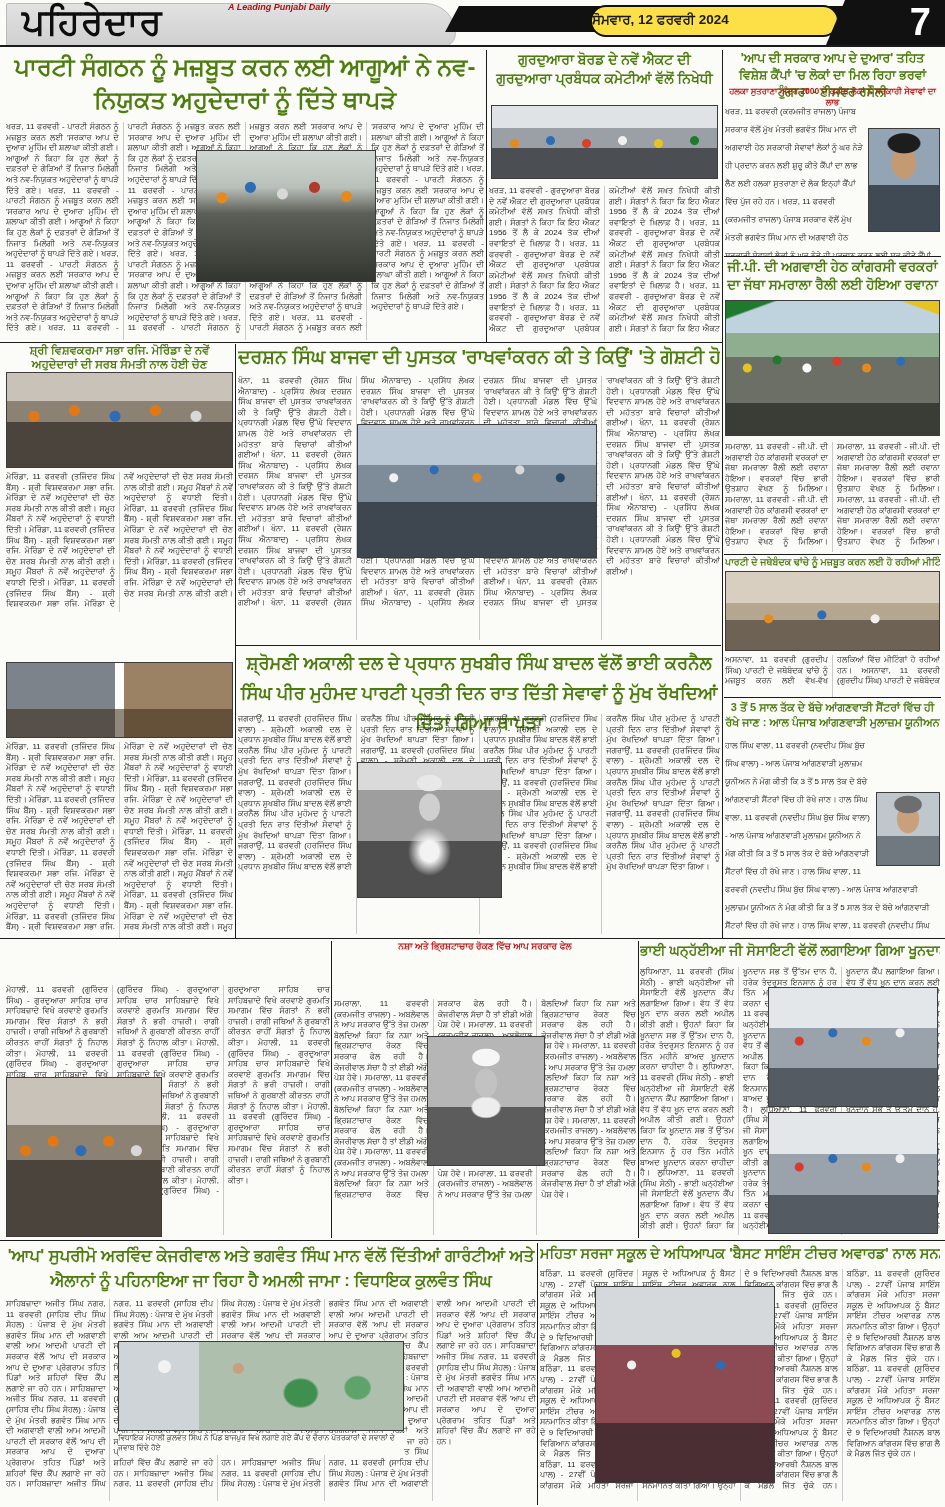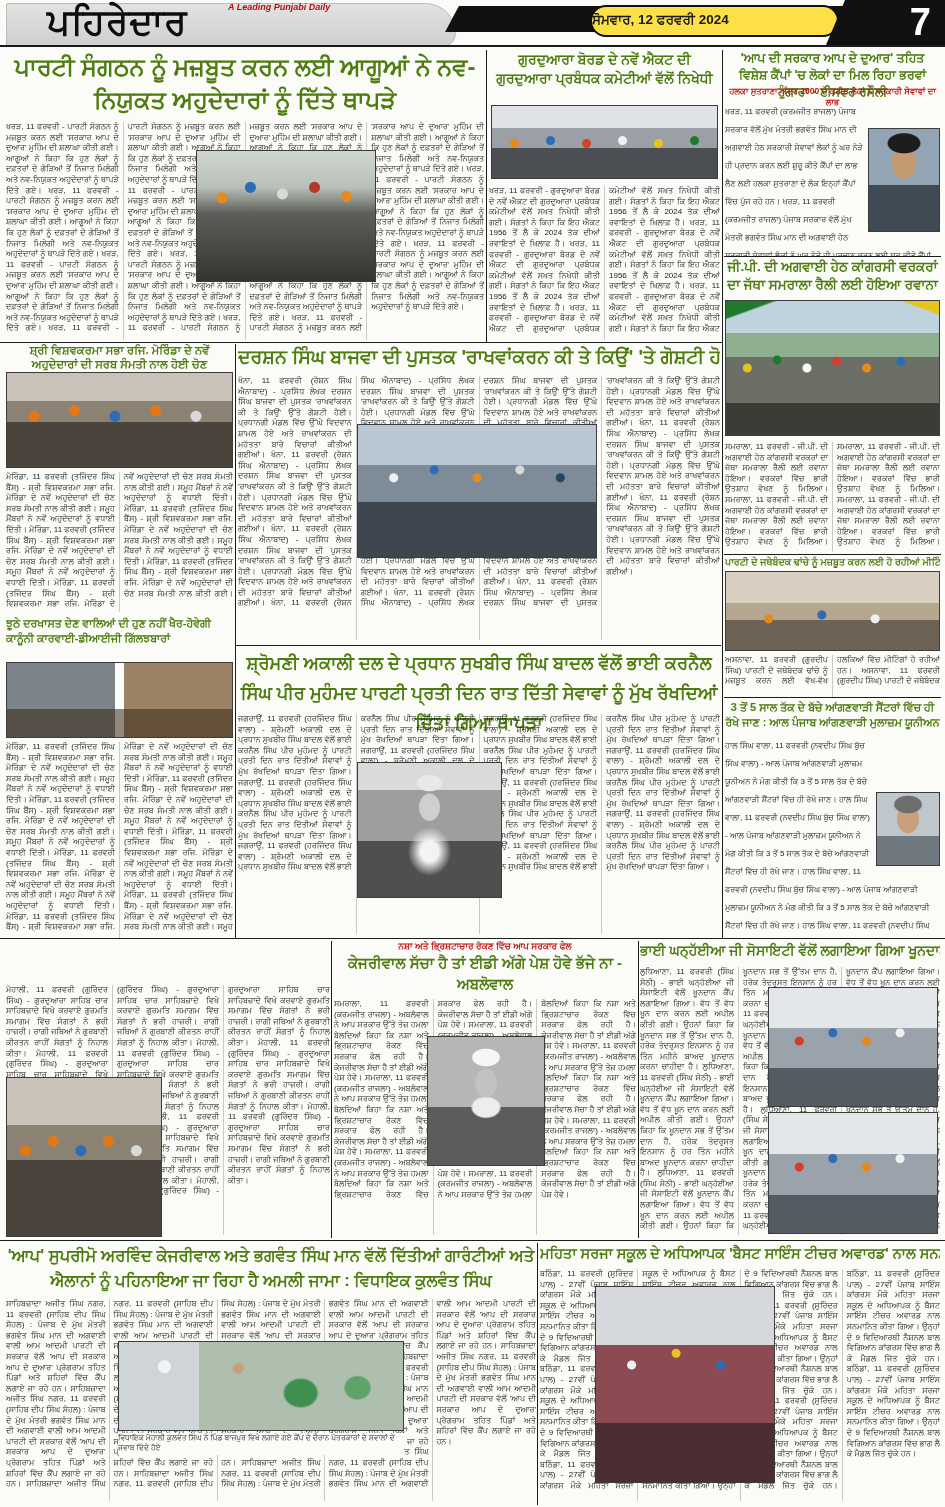--- a/index.html
+++ b/index.html
@@ -1,21 +1,21 @@
 <!DOCTYPE html>
 <html lang="pa"><head>
 <meta charset="utf-8">
 <style>
   html,body{margin:0;padding:0;background:#777;}
   .page{position:relative;width:945px;height:1507px;background:#fbfbf8;margin:0 auto;
         font-family:"Liberation Sans","DejaVu Sans",sans-serif;color:#1a1a1a;overflow:hidden;}
   
   .masthead-bg{position:absolute;left:6px;top:3px;width:448px;height:42px;background:linear-gradient(180deg,#e2e2e2,#cfcfcf);
         border-radius:4px 60px 26px 4px;border:1px solid #bbb;}
-  .masthead-title{position:absolute;left:22px;top:1px;font-size:36px;font-weight:bold;color:#0d0d0d;letter-spacing:1px;line-height:42px;margin-left:25px;}
+  .masthead-title{position:absolute;left:22px;top:1px;font-size:36px;font-weight:bold;color:#0d0d0d;letter-spacing:1px;line-height:42px;}
   .masthead-tagline{position:absolute;left:228px;top:2px;font-size:9px;font-style:italic;font-weight:bold;color:#b01010;}
   .topbar-band{position:absolute;left:452px;top:6px;width:400px;height:26px;background:#111;transform:skewX(-28deg);}
   .date-pill{position:absolute;left:590px;top:5px;width:245px;height:28px;background:#fde047;border:2px solid #111;
         border-radius:16px;font-size:13.5px;font-weight:bold;line-height:26px;}
   .pagenum-box{position:absolute;left:826px;top:0;width:119px;height:45px;background:#111;
         clip-path:polygon(16% 0,100% 0,100% 100%,0 100%);}
   .pagenum{position:absolute;right:14px;top:0;color:#fff;font-size:38px;font-weight:bold;line-height:45px;}
   
   .art{position:absolute;overflow:hidden;}
   .hl{font-weight:bold;color:#4d7c0f;text-align:center;}
@@ -171,21 +171,20 @@
     <div class="abs" style="left:0;top:34px;width:215px;height:200px">
       <div class="photo ph-woman" style="position:relative;float:right;margin:58px 0 3px 5px;width:64px;height:74px"></div>
       <div class="body t8" style="display:inline">ਹਾਲ ਸਿੰਘ ਵਾਲਾ, 11 ਫਰਵਰੀ (ਨਵਦੀਪ ਸਿੰਘ ਬੁੱਚ ਸਿੰਘ ਵਾਲਾ) - ਆਲ ਪੰਜਾਬ ਆਂਗਣਵਾੜੀ ਮੁਲਾਜ਼ਮ ਯੂਨੀਅਨ ਨੇ ਮੰਗ ਕੀਤੀ ਕਿ 3 ਤੋਂ 5 ਸਾਲ ਤੱਕ ਦੇ ਬੱਚੇ ਆਂਗਣਵਾੜੀ ਸੈਂਟਰਾਂ ਵਿੱਚ ਹੀ ਰੱਖੇ ਜਾਣ। ਹਾਲ ਸਿੰਘ ਵਾਲਾ, 11 ਫਰਵਰੀ (ਨਵਦੀਪ ਸਿੰਘ ਬੁੱਚ ਸਿੰਘ ਵਾਲਾ) - ਆਲ ਪੰਜਾਬ ਆਂਗਣਵਾੜੀ ਮੁਲਾਜ਼ਮ ਯੂਨੀਅਨ ਨੇ ਮੰਗ ਕੀਤੀ ਕਿ 3 ਤੋਂ 5 ਸਾਲ ਤੱਕ ਦੇ ਬੱਚੇ ਆਂਗਣਵਾੜੀ ਸੈਂਟਰਾਂ ਵਿੱਚ ਹੀ ਰੱਖੇ ਜਾਣ। ਹਾਲ ਸਿੰਘ ਵਾਲਾ, 11 ਫਰਵਰੀ (ਨਵਦੀਪ ਸਿੰਘ ਬੁੱਚ ਸਿੰਘ ਵਾਲਾ) - ਆਲ ਪੰਜਾਬ ਆਂਗਣਵਾੜੀ ਮੁਲਾਜ਼ਮ ਯੂਨੀਅਨ ਨੇ ਮੰਗ ਕੀਤੀ ਕਿ 3 ਤੋਂ 5 ਸਾਲ ਤੱਕ ਦੇ ਬੱਚੇ ਆਂਗਣਵਾੜੀ ਸੈਂਟਰਾਂ ਵਿੱਚ ਹੀ ਰੱਖੇ ਜਾਣ। ਹਾਲ ਸਿੰਘ ਵਾਲਾ, 11 ਫਰਵਰੀ (ਨਵਦੀਪ ਸਿੰਘ ਬੁੱਚ ਸਿੰਘ ਵਾਲਾ) - ਆਲ ਪੰਜਾਬ ਆਂਗਣਵਾੜੀ ਮੁਲਾਜ਼ਮ ਯੂਨੀਅਨ ਨੇ ਮੰਗ ਕੀਤੀ ਕਿ 3 ਤੋਂ 5 ਸਾਲ ਤੱਕ ਦੇ ਬੱਚੇ ਆਂਗਣਵਾੜੀ ਸੈਂਟਰਾਂ ਵਿੱਚ ਹੀ ਰੱਖੇ ਜਾਣ। ਹਾਲ ਸਿੰਘ ਵਾਲਾ, 11 ਫਰਵਰੀ (ਨਵਦੀਪ ਸਿੰਘ ਬੁੱਚ ਸਿੰਘ ਵਾਲਾ) - ਆਲ ਪੰਜਾਬ ਆਂਗਣਵਾੜੀ ਮੁਲਾਜ਼ਮ ਯੂਨੀਅਨ ਨੇ ਮੰਗ ਕੀਤੀ ਕਿ 3 ਤੋਂ 5 ਸਾਲ ਤੱਕ ਦੇ ਬੱਚੇ ਆਂਗਣਵਾੜੀ ਸੈਂਟਰਾਂ ਵਿੱਚ ਹੀ ਰੱਖੇ ਜਾਣ। ਹਾਲ ਸਿੰਘ ਵਾਲਾ, 11 ਫਰਵਰੀ (ਨਵਦੀਪ ਸਿੰਘ ਬੁੱਚ ਸਿੰਘ ਵਾਲਾ) - ਆਲ ਪੰਜਾਬ ਆਂਗਣਵਾੜੀ ਮੁਲਾਜ਼ਮ ਯੂਨੀਅਨ ਨੇ ਮੰਗ ਕੀਤੀ ਕਿ 3 ਤੋਂ 5 ਸਾਲ ਤੱਕ ਦੇ ਬੱਚੇ ਆਂਗਣਵਾੜੀ ਸੈਂਟਰਾਂ ਵਿੱਚ ਹੀ ਰੱਖੇ ਜਾਣ।</div>
     </div>
   </div>
 
   <div class="art" style="left:6px;top:344px;width:227px;height:594px">
     <div class="hl" style="font-size:11.5px;line-height:13.5px;height:27px">ਸ਼੍ਰੀ ਵਿਸ਼ਵਕਰਮਾ ਸਭਾ ਰਜਿ. ਮੋਰਿੰਡਾ ਦੇ ਨਵੇਂ ਅਹੁਦੇਦਾਰਾਂ ਦੀ ਸਰਬ ਸੰਮਤੀ ਨਾਲ ਹੋਈ ਚੋਣ</div>
     <div class="photo ph-orange-group" style="left:0;top:28px;width:227px;height:96px"></div>
     <div class="body cols2 t8 abs" style="left:0;top:128px;width:227px;height:140px">ਮੋਰਿੰਡਾ, 11 ਫਰਵਰੀ (ਤਜਿੰਦਰ ਸਿੰਘ ਬੈਂਸ) - ਸ਼੍ਰੀ ਵਿਸ਼ਵਕਰਮਾ ਸਭਾ ਰਜਿ. ਮੋਰਿੰਡਾ ਦੇ ਨਵੇਂ ਅਹੁਦੇਦਾਰਾਂ ਦੀ ਚੋਣ ਸਰਬ ਸੰਮਤੀ ਨਾਲ ਕੀਤੀ ਗਈ। ਸਮੂਹ ਮੈਂਬਰਾਂ ਨੇ ਨਵੇਂ ਅਹੁਦੇਦਾਰਾਂ ਨੂੰ ਵਧਾਈ ਦਿੱਤੀ। ਮੋਰਿੰਡਾ, 11 ਫਰਵਰੀ (ਤਜਿੰਦਰ ਸਿੰਘ ਬੈਂਸ) - ਸ਼੍ਰੀ ਵਿਸ਼ਵਕਰਮਾ ਸਭਾ ਰਜਿ. ਮੋਰਿੰਡਾ ਦੇ ਨਵੇਂ ਅਹੁਦੇਦਾਰਾਂ ਦੀ ਚੋਣ ਸਰਬ ਸੰਮਤੀ ਨਾਲ ਕੀਤੀ ਗਈ। ਸਮੂਹ ਮੈਂਬਰਾਂ ਨੇ ਨਵੇਂ ਅਹੁਦੇਦਾਰਾਂ ਨੂੰ ਵਧਾਈ ਦਿੱਤੀ। ਮੋਰਿੰਡਾ, 11 ਫਰਵਰੀ (ਤਜਿੰਦਰ ਸਿੰਘ ਬੈਂਸ) - ਸ਼੍ਰੀ ਵਿਸ਼ਵਕਰਮਾ ਸਭਾ ਰਜਿ. ਮੋਰਿੰਡਾ ਦੇ ਨਵੇਂ ਅਹੁਦੇਦਾਰਾਂ ਦੀ ਚੋਣ ਸਰਬ ਸੰਮਤੀ ਨਾਲ ਕੀਤੀ ਗਈ। ਸਮੂਹ ਮੈਂਬਰਾਂ ਨੇ ਨਵੇਂ ਅਹੁਦੇਦਾਰਾਂ ਨੂੰ ਵਧਾਈ ਦਿੱਤੀ। ਮੋਰਿੰਡਾ, 11 ਫਰਵਰੀ (ਤਜਿੰਦਰ ਸਿੰਘ ਬੈਂਸ) - ਸ਼੍ਰੀ ਵਿਸ਼ਵਕਰਮਾ ਸਭਾ ਰਜਿ. ਮੋਰਿੰਡਾ ਦੇ ਨਵੇਂ ਅਹੁਦੇਦਾਰਾਂ ਦੀ ਚੋਣ ਸਰਬ ਸੰਮਤੀ ਨਾਲ ਕੀਤੀ ਗਈ। ਸਮੂਹ ਮੈਂਬਰਾਂ ਨੇ ਨਵੇਂ ਅਹੁਦੇਦਾਰਾਂ ਨੂੰ ਵਧਾਈ ਦਿੱਤੀ। ਮੋਰਿੰਡਾ, 11 ਫਰਵਰੀ (ਤਜਿੰਦਰ ਸਿੰਘ ਬੈਂਸ) - ਸ਼੍ਰੀ ਵਿਸ਼ਵਕਰਮਾ ਸਭਾ ਰਜਿ. ਮੋਰਿੰਡਾ ਦੇ ਨਵੇਂ ਅਹੁਦੇਦਾਰਾਂ ਦੀ ਚੋਣ ਸਰਬ ਸੰਮਤੀ ਨਾਲ ਕੀਤੀ ਗਈ। ਸਮੂਹ ਮੈਂਬਰਾਂ ਨੇ ਨਵੇਂ ਅਹੁਦੇਦਾਰਾਂ ਨੂੰ ਵਧਾਈ ਦਿੱਤੀ।</div>
-    <div class="hl" style="position:absolute;left:0;top:272px;width:227px;font-size:11px;line-height:14.5px;text-align:left">ਝੂਠੇ ਦਰਖਾਸਤ ਦੇਣ ਵਾਲਿਆਂ ਦੀ ਹੁਣ ਨਹੀਂ ਖੈਰ-ਹੋਵੇਗੀ ਕਾਨੂੰਨੀ ਕਾਰਵਾਈ-ਡੀਆਈਜੀ ਗਿੱਲਝਬਾਰਾਂ</div>
     <div class="photo ph-office" style="left:0;top:318px;width:227px;height:76px"></div>
     <div class="body cols2 t8 abs" style="left:0;top:398px;width:227px;height:196px">ਮੋਰਿੰਡਾ, 11 ਫਰਵਰੀ (ਤਜਿੰਦਰ ਸਿੰਘ ਬੈਂਸ) - ਸ਼੍ਰੀ ਵਿਸ਼ਵਕਰਮਾ ਸਭਾ ਰਜਿ. ਮੋਰਿੰਡਾ ਦੇ ਨਵੇਂ ਅਹੁਦੇਦਾਰਾਂ ਦੀ ਚੋਣ ਸਰਬ ਸੰਮਤੀ ਨਾਲ ਕੀਤੀ ਗਈ। ਸਮੂਹ ਮੈਂਬਰਾਂ ਨੇ ਨਵੇਂ ਅਹੁਦੇਦਾਰਾਂ ਨੂੰ ਵਧਾਈ ਦਿੱਤੀ। ਮੋਰਿੰਡਾ, 11 ਫਰਵਰੀ (ਤਜਿੰਦਰ ਸਿੰਘ ਬੈਂਸ) - ਸ਼੍ਰੀ ਵਿਸ਼ਵਕਰਮਾ ਸਭਾ ਰਜਿ. ਮੋਰਿੰਡਾ ਦੇ ਨਵੇਂ ਅਹੁਦੇਦਾਰਾਂ ਦੀ ਚੋਣ ਸਰਬ ਸੰਮਤੀ ਨਾਲ ਕੀਤੀ ਗਈ। ਸਮੂਹ ਮੈਂਬਰਾਂ ਨੇ ਨਵੇਂ ਅਹੁਦੇਦਾਰਾਂ ਨੂੰ ਵਧਾਈ ਦਿੱਤੀ। ਮੋਰਿੰਡਾ, 11 ਫਰਵਰੀ (ਤਜਿੰਦਰ ਸਿੰਘ ਬੈਂਸ) - ਸ਼੍ਰੀ ਵਿਸ਼ਵਕਰਮਾ ਸਭਾ ਰਜਿ. ਮੋਰਿੰਡਾ ਦੇ ਨਵੇਂ ਅਹੁਦੇਦਾਰਾਂ ਦੀ ਚੋਣ ਸਰਬ ਸੰਮਤੀ ਨਾਲ ਕੀਤੀ ਗਈ। ਸਮੂਹ ਮੈਂਬਰਾਂ ਨੇ ਨਵੇਂ ਅਹੁਦੇਦਾਰਾਂ ਨੂੰ ਵਧਾਈ ਦਿੱਤੀ। ਮੋਰਿੰਡਾ, 11 ਫਰਵਰੀ (ਤਜਿੰਦਰ ਸਿੰਘ ਬੈਂਸ) - ਸ਼੍ਰੀ ਵਿਸ਼ਵਕਰਮਾ ਸਭਾ ਰਜਿ. ਮੋਰਿੰਡਾ ਦੇ ਨਵੇਂ ਅਹੁਦੇਦਾਰਾਂ ਦੀ ਚੋਣ ਸਰਬ ਸੰਮਤੀ ਨਾਲ ਕੀਤੀ ਗਈ। ਸਮੂਹ ਮੈਂਬਰਾਂ ਨੇ ਨਵੇਂ ਅਹੁਦੇਦਾਰਾਂ ਨੂੰ ਵਧਾਈ ਦਿੱਤੀ। ਮੋਰਿੰਡਾ, 11 ਫਰਵਰੀ (ਤਜਿੰਦਰ ਸਿੰਘ ਬੈਂਸ) - ਸ਼੍ਰੀ ਵਿਸ਼ਵਕਰਮਾ ਸਭਾ ਰਜਿ. ਮੋਰਿੰਡਾ ਦੇ ਨਵੇਂ ਅਹੁਦੇਦਾਰਾਂ ਦੀ ਚੋਣ ਸਰਬ ਸੰਮਤੀ ਨਾਲ ਕੀਤੀ ਗਈ। ਸਮੂਹ ਮੈਂਬਰਾਂ ਨੇ ਨਵੇਂ ਅਹੁਦੇਦਾਰਾਂ ਨੂੰ ਵਧਾਈ ਦਿੱਤੀ। ਮੋਰਿੰਡਾ, 11 ਫਰਵਰੀ (ਤਜਿੰਦਰ ਸਿੰਘ ਬੈਂਸ) - ਸ਼੍ਰੀ ਵਿਸ਼ਵਕਰਮਾ ਸਭਾ ਰਜਿ. ਮੋਰਿੰਡਾ ਦੇ ਨਵੇਂ ਅਹੁਦੇਦਾਰਾਂ ਦੀ ਚੋਣ ਸਰਬ ਸੰਮਤੀ ਨਾਲ ਕੀਤੀ ਗਈ। ਸਮੂਹ ਮੈਂਬਰਾਂ ਨੇ ਨਵੇਂ ਅਹੁਦੇਦਾਰਾਂ ਨੂੰ ਵਧਾਈ ਦਿੱਤੀ। ਮੋਰਿੰਡਾ, 11 ਫਰਵਰੀ (ਤਜਿੰਦਰ ਸਿੰਘ ਬੈਂਸ) - ਸ਼੍ਰੀ ਵਿਸ਼ਵਕਰਮਾ ਸਭਾ ਰਜਿ. ਮੋਰਿੰਡਾ ਦੇ ਨਵੇਂ ਅਹੁਦੇਦਾਰਾਂ ਦੀ ਚੋਣ ਸਰਬ ਸੰਮਤੀ ਨਾਲ ਕੀਤੀ ਗਈ। ਸਮੂਹ ਮੈਂਬਰਾਂ ਨੇ ਨਵੇਂ ਅਹੁਦੇਦਾਰਾਂ ਨੂੰ ਵਧਾਈ ਦਿੱਤੀ।</div>
   </div>
 
   <div class="art" style="left:238px;top:344px;width:482px;height:300px">
     <div class="hl" style="font-size:19px;line-height:26px;white-space:nowrap;overflow:hidden">ਦਰਸ਼ਨ ਸਿੰਘ ਬਾਜਵਾ ਦੀ ਪੁਸਤਕ 'ਰਾਖਵਾਂਕਰਨ ਕੀ ਤੇ ਕਿਉਂ' 'ਤੇ ਗੋਸ਼ਟੀ ਹੋਈ</div>
     <div class="body cols4 t8 abs" style="left:0;top:32px;width:482px;height:264px">ਖੰਨਾ, 11 ਫਰਵਰੀ (ਰੋਸ਼ਨ ਸਿੰਘ ਐਨਾਬਾਦ) - ਪ੍ਰਸਿੱਧ ਲੇਖਕ ਦਰਸ਼ਨ ਸਿੰਘ ਬਾਜਵਾ ਦੀ ਪੁਸਤਕ 'ਰਾਖਵਾਂਕਰਨ ਕੀ ਤੇ ਕਿਉਂ' ਉੱਤੇ ਗੋਸ਼ਟੀ ਹੋਈ। ਪ੍ਰਧਾਨਗੀ ਮੰਡਲ ਵਿੱਚ ਉੱਘੇ ਵਿਦਵਾਨ ਸ਼ਾਮਲ ਹੋਏ ਅਤੇ ਰਾਖਵਾਂਕਰਨ ਦੀ ਮਹੱਤਤਾ ਬਾਰੇ ਵਿਚਾਰਾਂ ਕੀਤੀਆਂ ਗਈਆਂ। ਖੰਨਾ, 11 ਫਰਵਰੀ (ਰੋਸ਼ਨ ਸਿੰਘ ਐਨਾਬਾਦ) - ਪ੍ਰਸਿੱਧ ਲੇਖਕ ਦਰਸ਼ਨ ਸਿੰਘ ਬਾਜਵਾ ਦੀ ਪੁਸਤਕ 'ਰਾਖਵਾਂਕਰਨ ਕੀ ਤੇ ਕਿਉਂ' ਉੱਤੇ ਗੋਸ਼ਟੀ ਹੋਈ। ਪ੍ਰਧਾਨਗੀ ਮੰਡਲ ਵਿੱਚ ਉੱਘੇ ਵਿਦਵਾਨ ਸ਼ਾਮਲ ਹੋਏ ਅਤੇ ਰਾਖਵਾਂਕਰਨ ਦੀ ਮਹੱਤਤਾ ਬਾਰੇ ਵਿਚਾਰਾਂ ਕੀਤੀਆਂ ਗਈਆਂ। ਖੰਨਾ, 11 ਫਰਵਰੀ (ਰੋਸ਼ਨ ਸਿੰਘ ਐਨਾਬਾਦ) - ਪ੍ਰਸਿੱਧ ਲੇਖਕ ਦਰਸ਼ਨ ਸਿੰਘ ਬਾਜਵਾ ਦੀ ਪੁਸਤਕ 'ਰਾਖਵਾਂਕਰਨ ਕੀ ਤੇ ਕਿਉਂ' ਉੱਤੇ ਗੋਸ਼ਟੀ ਹੋਈ। ਪ੍ਰਧਾਨਗੀ ਮੰਡਲ ਵਿੱਚ ਉੱਘੇ ਵਿਦਵਾਨ ਸ਼ਾਮਲ ਹੋਏ ਅਤੇ ਰਾਖਵਾਂਕਰਨ ਦੀ ਮਹੱਤਤਾ ਬਾਰੇ ਵਿਚਾਰਾਂ ਕੀਤੀਆਂ ਗਈਆਂ। ਖੰਨਾ, 11 ਫਰਵਰੀ (ਰੋਸ਼ਨ ਸਿੰਘ ਐਨਾਬਾਦ) - ਪ੍ਰਸਿੱਧ ਲੇਖਕ ਦਰਸ਼ਨ ਸਿੰਘ ਬਾਜਵਾ ਦੀ ਪੁਸਤਕ 'ਰਾਖਵਾਂਕਰਨ ਕੀ ਤੇ ਕਿਉਂ' ਉੱਤੇ ਗੋਸ਼ਟੀ ਹੋਈ। ਪ੍ਰਧਾਨਗੀ ਮੰਡਲ ਵਿੱਚ ਉੱਘੇ ਵਿਦਵਾਨ ਸ਼ਾਮਲ ਹੋਏ ਅਤੇ ਰਾਖਵਾਂਕਰਨ ਦੀ ਮਹੱਤਤਾ ਬਾਰੇ ਵਿਚਾਰਾਂ ਕੀਤੀਆਂ ਗਈਆਂ। ਖੰਨਾ, 11 ਫਰਵਰੀ (ਰੋਸ਼ਨ ਸਿੰਘ ਐਨਾਬਾਦ) - ਪ੍ਰਸਿੱਧ ਲੇਖਕ ਦਰਸ਼ਨ ਸਿੰਘ ਬਾਜਵਾ ਦੀ ਪੁਸਤਕ 'ਰਾਖਵਾਂਕਰਨ ਕੀ ਤੇ ਕਿਉਂ' ਉੱਤੇ ਗੋਸ਼ਟੀ ਹੋਈ। ਪ੍ਰਧਾਨਗੀ ਮੰਡਲ ਵਿੱਚ ਉੱਘੇ ਵਿਦਵਾਨ ਸ਼ਾਮਲ ਹੋਏ ਅਤੇ ਰਾਖਵਾਂਕਰਨ ਦੀ ਮਹੱਤਤਾ ਬਾਰੇ ਵਿਚਾਰਾਂ ਕੀਤੀਆਂ ਗਈਆਂ। ਖੰਨਾ, 11 ਫਰਵਰੀ (ਰੋਸ਼ਨ ਸਿੰਘ ਐਨਾਬਾਦ) - ਪ੍ਰਸਿੱਧ ਲੇਖਕ ਦਰਸ਼ਨ ਸਿੰਘ ਬਾਜਵਾ ਦੀ ਪੁਸਤਕ 'ਰਾਖਵਾਂਕਰਨ ਕੀ ਤੇ ਕਿਉਂ' ਉੱਤੇ ਗੋਸ਼ਟੀ ਹੋਈ। ਪ੍ਰਧਾਨਗੀ ਮੰਡਲ ਵਿੱਚ ਉੱਘੇ ਵਿਦਵਾਨ ਸ਼ਾਮਲ ਹੋਏ ਅਤੇ ਰਾਖਵਾਂਕਰਨ ਦੀ ਮਹੱਤਤਾ ਬਾਰੇ ਵਿਚਾਰਾਂ ਕੀਤੀਆਂ ਗਈਆਂ। ਖੰਨਾ, 11 ਫਰਵਰੀ (ਰੋਸ਼ਨ ਸਿੰਘ ਐਨਾਬਾਦ) - ਪ੍ਰਸਿੱਧ ਲੇਖਕ ਦਰਸ਼ਨ ਸਿੰਘ ਬਾਜਵਾ ਦੀ ਪੁਸਤਕ 'ਰਾਖਵਾਂਕਰਨ ਕੀ ਤੇ ਕਿਉਂ' ਉੱਤੇ ਗੋਸ਼ਟੀ ਹੋਈ। ਪ੍ਰਧਾਨਗੀ ਮੰਡਲ ਵਿੱਚ ਉੱਘੇ ਵਿਦਵਾਨ ਸ਼ਾਮਲ ਹੋਏ ਅਤੇ ਰਾਖਵਾਂਕਰਨ ਦੀ ਮਹੱਤਤਾ ਬਾਰੇ ਵਿਚਾਰਾਂ ਕੀਤੀਆਂ ਗਈਆਂ। ਖੰਨਾ, 11 ਫਰਵਰੀ (ਰੋਸ਼ਨ ਸਿੰਘ ਐਨਾਬਾਦ) - ਪ੍ਰਸਿੱਧ ਲੇਖਕ ਦਰਸ਼ਨ ਸਿੰਘ ਬਾਜਵਾ ਦੀ ਪੁਸਤਕ 'ਰਾਖਵਾਂਕਰਨ ਕੀ ਤੇ ਕਿਉਂ' ਉੱਤੇ ਗੋਸ਼ਟੀ ਹੋਈ। ਪ੍ਰਧਾਨਗੀ ਮੰਡਲ ਵਿੱਚ ਉੱਘੇ ਵਿਦਵਾਨ ਸ਼ਾਮਲ ਹੋਏ ਅਤੇ ਰਾਖਵਾਂਕਰਨ ਦੀ ਮਹੱਤਤਾ ਬਾਰੇ ਵਿਚਾਰਾਂ ਕੀਤੀਆਂ ਗਈਆਂ। ਖੰਨਾ, 11 ਫਰਵਰੀ (ਰੋਸ਼ਨ ਸਿੰਘ ਐਨਾਬਾਦ) - ਪ੍ਰਸਿੱਧ ਲੇਖਕ ਦਰਸ਼ਨ ਸਿੰਘ ਬਾਜਵਾ ਦੀ ਪੁਸਤਕ 'ਰਾਖਵਾਂਕਰਨ ਕੀ ਤੇ ਕਿਉਂ' ਉੱਤੇ ਗੋਸ਼ਟੀ ਹੋਈ। ਪ੍ਰਧਾਨਗੀ ਮੰਡਲ ਵਿੱਚ ਉੱਘੇ ਵਿਦਵਾਨ ਸ਼ਾਮਲ ਹੋਏ ਅਤੇ ਰਾਖਵਾਂਕਰਨ ਦੀ ਮਹੱਤਤਾ ਬਾਰੇ ਵਿਚਾਰਾਂ ਕੀਤੀਆਂ ਗਈਆਂ। ਖੰਨਾ, 11 ਫਰਵਰੀ (ਰੋਸ਼ਨ ਸਿੰਘ ਐਨਾਬਾਦ) - ਪ੍ਰਸਿੱਧ ਲੇਖਕ ਦਰਸ਼ਨ ਸਿੰਘ ਬਾਜਵਾ ਦੀ ਪੁਸਤਕ 'ਰਾਖਵਾਂਕਰਨ ਕੀ ਤੇ ਕਿਉਂ' ਉੱਤੇ ਗੋਸ਼ਟੀ ਹੋਈ। ਪ੍ਰਧਾਨਗੀ ਮੰਡਲ ਵਿੱਚ ਉੱਘੇ ਵਿਦਵਾਨ ਸ਼ਾਮਲ ਹੋਏ ਅਤੇ ਰਾਖਵਾਂਕਰਨ ਦੀ ਮਹੱਤਤਾ ਬਾਰੇ ਵਿਚਾਰਾਂ ਕੀਤੀਆਂ ਗਈਆਂ। ਖੰਨਾ, 11 ਫਰਵਰੀ (ਰੋਸ਼ਨ ਸਿੰਘ ਐਨਾਬਾਦ) - ਪ੍ਰਸਿੱਧ ਲੇਖਕ ਦਰਸ਼ਨ ਸਿੰਘ ਬਾਜਵਾ ਦੀ ਪੁਸਤਕ 'ਰਾਖਵਾਂਕਰਨ ਕੀ ਤੇ ਕਿਉਂ' ਉੱਤੇ ਗੋਸ਼ਟੀ ਹੋਈ। ਪ੍ਰਧਾਨਗੀ ਮੰਡਲ ਵਿੱਚ ਉੱਘੇ ਵਿਦਵਾਨ ਸ਼ਾਮਲ ਹੋਏ ਅਤੇ ਰਾਖਵਾਂਕਰਨ ਦੀ ਮਹੱਤਤਾ ਬਾਰੇ ਵਿਚਾਰਾਂ ਕੀਤੀਆਂ ਗਈਆਂ। ਖੰਨਾ, 11 ਫਰਵਰੀ (ਰੋਸ਼ਨ ਸਿੰਘ ਐਨਾਬਾਦ) - ਪ੍ਰਸਿੱਧ ਲੇਖਕ ਦਰਸ਼ਨ ਸਿੰਘ ਬਾਜਵਾ ਦੀ ਪੁਸਤਕ 'ਰਾਖਵਾਂਕਰਨ ਕੀ ਤੇ ਕਿਉਂ' ਉੱਤੇ ਗੋਸ਼ਟੀ ਹੋਈ। ਪ੍ਰਧਾਨਗੀ ਮੰਡਲ ਵਿੱਚ ਉੱਘੇ ਵਿਦਵਾਨ ਸ਼ਾਮਲ ਹੋਏ ਅਤੇ ਰਾਖਵਾਂਕਰਨ ਦੀ ਮਹੱਤਤਾ ਬਾਰੇ ਵਿਚਾਰਾਂ ਕੀਤੀਆਂ ਗਈਆਂ।</div>
     <div class="photo ph-books" style="left:119px;top:80px;width:240px;height:134px"></div>
   </div>
 
@@ -197,21 +196,20 @@
   </div>
 
   <div class="rule" style="left:0;top:938px;width:945px;height:1px"></div>
   <div class="art" style="left:6px;top:941px;width:324px;height:297px">
     <div class="body cols3 t8 abs" style="left:0;top:44px;width:324px;height:250px">ਮੋਹਾਲੀ, 11 ਫਰਵਰੀ (ਗੁਰਿੰਦਰ ਸਿੰਘ) - ਗੁਰਦੁਆਰਾ ਸਾਹਿਬ ਚਾਰ ਸਾਹਿਬਜ਼ਾਦੇ ਵਿਖੇ ਕਰਵਾਏ ਗੁਰਮਤਿ ਸਮਾਗਮ ਵਿੱਚ ਸੰਗਤਾਂ ਨੇ ਭਰੀ ਹਾਜ਼ਰੀ। ਰਾਗੀ ਜਥਿਆਂ ਨੇ ਗੁਰਬਾਣੀ ਕੀਰਤਨ ਰਾਹੀਂ ਸੰਗਤਾਂ ਨੂੰ ਨਿਹਾਲ ਕੀਤਾ। ਮੋਹਾਲੀ, 11 ਫਰਵਰੀ (ਗੁਰਿੰਦਰ ਸਿੰਘ) - ਗੁਰਦੁਆਰਾ ਸਾਹਿਬ ਚਾਰ ਸਾਹਿਬਜ਼ਾਦੇ ਵਿਖੇ ਕਰਵਾਏ ਗੁਰਮਤਿ ਸਮਾਗਮ ਵਿੱਚ ਸੰਗਤਾਂ ਨੇ ਭਰੀ ਹਾਜ਼ਰੀ। ਰਾਗੀ ਜਥਿਆਂ ਨੇ ਗੁਰਬਾਣੀ ਕੀਰਤਨ ਰਾਹੀਂ ਸੰਗਤਾਂ ਨੂੰ ਨਿਹਾਲ ਕੀਤਾ। ਮੋਹਾਲੀ, 11 ਫਰਵਰੀ (ਗੁਰਿੰਦਰ ਸਿੰਘ) - ਗੁਰਦੁਆਰਾ ਸਾਹਿਬ ਚਾਰ ਸਾਹਿਬਜ਼ਾਦੇ ਵਿਖੇ ਕਰਵਾਏ ਗੁਰਮਤਿ ਸਮਾਗਮ ਵਿੱਚ ਸੰਗਤਾਂ ਨੇ ਭਰੀ ਹਾਜ਼ਰੀ। ਰਾਗੀ ਜਥਿਆਂ ਨੇ ਗੁਰਬਾਣੀ ਕੀਰਤਨ ਰਾਹੀਂ ਸੰਗਤਾਂ ਨੂੰ ਨਿਹਾਲ ਕੀਤਾ। ਮੋਹਾਲੀ, 11 ਫਰਵਰੀ (ਗੁਰਿੰਦਰ ਸਿੰਘ) - ਗੁਰਦੁਆਰਾ ਸਾਹਿਬ ਚਾਰ ਸਾਹਿਬਜ਼ਾਦੇ ਵਿਖੇ ਕਰਵਾਏ ਗੁਰਮਤਿ ਸਮਾਗਮ ਵਿੱਚ ਸੰਗਤਾਂ ਨੇ ਭਰੀ ਹਾਜ਼ਰੀ। ਰਾਗੀ ਜਥਿਆਂ ਨੇ ਗੁਰਬਾਣੀ ਕੀਰਤਨ ਰਾਹੀਂ ਸੰਗਤਾਂ ਨੂੰ ਨਿਹਾਲ ਕੀਤਾ। ਮੋਹਾਲੀ, 11 ਫਰਵਰੀ (ਗੁਰਿੰਦਰ ਸਿੰਘ) - ਗੁਰਦੁਆਰਾ ਸਾਹਿਬ ਚਾਰ ਸਾਹਿਬਜ਼ਾਦੇ ਵਿਖੇ ਕਰਵਾਏ ਗੁਰਮਤਿ ਸਮਾਗਮ ਵਿੱਚ ਸੰਗਤਾਂ ਨੇ ਭਰੀ ਹਾਜ਼ਰੀ। ਰਾਗੀ ਜਥਿਆਂ ਨੇ ਗੁਰਬਾਣੀ ਕੀਰਤਨ ਰਾਹੀਂ ਸੰਗਤਾਂ ਨੂੰ ਨਿਹਾਲ ਕੀਤਾ। ਮੋਹਾਲੀ, 11 ਫਰਵਰੀ (ਗੁਰਿੰਦਰ ਸਿੰਘ) - ਗੁਰਦੁਆਰਾ ਸਾਹਿਬ ਚਾਰ ਸਾਹਿਬਜ਼ਾਦੇ ਵਿਖੇ ਕਰਵਾਏ ਗੁਰਮਤਿ ਸਮਾਗਮ ਵਿੱਚ ਸੰਗਤਾਂ ਨੇ ਭਰੀ ਹਾਜ਼ਰੀ। ਰਾਗੀ ਜਥਿਆਂ ਨੇ ਗੁਰਬਾਣੀ ਕੀਰਤਨ ਰਾਹੀਂ ਸੰਗਤਾਂ ਨੂੰ ਨਿਹਾਲ ਕੀਤਾ। ਮੋਹਾਲੀ, 11 ਫਰਵਰੀ (ਗੁਰਿੰਦਰ ਸਿੰਘ) - ਗੁਰਦੁਆਰਾ ਸਾਹਿਬ ਚਾਰ ਸਾਹਿਬਜ਼ਾਦੇ ਵਿਖੇ ਕਰਵਾਏ ਗੁਰਮਤਿ ਸਮਾਗਮ ਵਿੱਚ ਸੰਗਤਾਂ ਨੇ ਭਰੀ ਹਾਜ਼ਰੀ। ਰਾਗੀ ਜਥਿਆਂ ਨੇ ਗੁਰਬਾਣੀ ਕੀਰਤਨ ਰਾਹੀਂ ਸੰਗਤਾਂ ਨੂੰ ਨਿਹਾਲ ਕੀਤਾ। ਮੋਹਾਲੀ, 11 ਫਰਵਰੀ (ਗੁਰਿੰਦਰ ਸਿੰਘ) - ਗੁਰਦੁਆਰਾ ਸਾਹਿਬ ਚਾਰ ਸਾਹਿਬਜ਼ਾਦੇ ਵਿਖੇ ਕਰਵਾਏ ਗੁਰਮਤਿ ਸਮਾਗਮ ਵਿੱਚ ਸੰਗਤਾਂ ਨੇ ਭਰੀ ਹਾਜ਼ਰੀ। ਰਾਗੀ ਜਥਿਆਂ ਨੇ ਗੁਰਬਾਣੀ ਕੀਰਤਨ ਰਾਹੀਂ ਸੰਗਤਾਂ ਨੂੰ ਨਿਹਾਲ ਕੀਤਾ। ਮੋਹਾਲੀ, 11 ਫਰਵਰੀ (ਗੁਰਿੰਦਰ ਸਿੰਘ) - ਗੁਰਦੁਆਰਾ ਸਾਹਿਬ ਚਾਰ ਸਾਹਿਬਜ਼ਾਦੇ ਵਿਖੇ ਕਰਵਾਏ ਗੁਰਮਤਿ ਸਮਾਗਮ ਵਿੱਚ ਸੰਗਤਾਂ ਨੇ ਭਰੀ ਹਾਜ਼ਰੀ। ਰਾਗੀ ਜਥਿਆਂ ਨੇ ਗੁਰਬਾਣੀ ਕੀਰਤਨ ਰਾਹੀਂ ਸੰਗਤਾਂ ਨੂੰ ਨਿਹਾਲ ਕੀਤਾ।</div>
     <div class="photo ph-orange-group" style="left:0;top:136px;width:156px;height:160px"></div>
   </div>
 
   <div class="art" style="left:334px;top:941px;width:302px;height:297px">
     <div class="kicker" style="font-size:9px;line-height:11px">ਨਸ਼ਾ ਅਤੇ ਭ੍ਰਿਸ਼ਟਾਚਾਰ ਰੋਕਣ ਵਿੱਚ ਆਪ ਸਰਕਾਰ ਫੇਲ</div>
-    <div class="hl" style="font-size:15px;line-height:21px;height:44px">ਕੇਜਰੀਵਾਲ ਸੱਚਾ ਹੈ ਤਾਂ ਈਡੀ ਅੱਗੇ ਪੇਸ਼ ਹੋਵੇ ਭੱਜੇ ਨਾ - ਅਬਲੋਵਾਲ</div>
     <div class="body cols3 t8 abs" style="left:0;top:58px;width:302px;height:236px">ਸਮਰਾਲਾ, 11 ਫਰਵਰੀ (ਕਰਮਜੀਤ ਰਾਜਲਾ) - ਅਬਲੋਵਾਲ ਨੇ ਆਪ ਸਰਕਾਰ ਉੱਤੇ ਤੇਜ਼ ਹਮਲਾ ਬੋਲਦਿਆਂ ਕਿਹਾ ਕਿ ਨਸ਼ਾ ਅਤੇ ਭ੍ਰਿਸ਼ਟਾਚਾਰ ਰੋਕਣ ਵਿੱਚ ਸਰਕਾਰ ਫੇਲ ਰਹੀ ਹੈ। ਕੇਜਰੀਵਾਲ ਸੱਚਾ ਹੈ ਤਾਂ ਈਡੀ ਅੱਗੇ ਪੇਸ਼ ਹੋਵੇ। ਸਮਰਾਲਾ, 11 ਫਰਵਰੀ (ਕਰਮਜੀਤ ਰਾਜਲਾ) - ਅਬਲੋਵਾਲ ਨੇ ਆਪ ਸਰਕਾਰ ਉੱਤੇ ਤੇਜ਼ ਹਮਲਾ ਬੋਲਦਿਆਂ ਕਿਹਾ ਕਿ ਨਸ਼ਾ ਅਤੇ ਭ੍ਰਿਸ਼ਟਾਚਾਰ ਰੋਕਣ ਵਿੱਚ ਸਰਕਾਰ ਫੇਲ ਰਹੀ ਹੈ। ਕੇਜਰੀਵਾਲ ਸੱਚਾ ਹੈ ਤਾਂ ਈਡੀ ਅੱਗੇ ਪੇਸ਼ ਹੋਵੇ। ਸਮਰਾਲਾ, 11 ਫਰਵਰੀ (ਕਰਮਜੀਤ ਰਾਜਲਾ) - ਅਬਲੋਵਾਲ ਨੇ ਆਪ ਸਰਕਾਰ ਉੱਤੇ ਤੇਜ਼ ਹਮਲਾ ਬੋਲਦਿਆਂ ਕਿਹਾ ਕਿ ਨਸ਼ਾ ਅਤੇ ਭ੍ਰਿਸ਼ਟਾਚਾਰ ਰੋਕਣ ਵਿੱਚ ਸਰਕਾਰ ਫੇਲ ਰਹੀ ਹੈ। ਕੇਜਰੀਵਾਲ ਸੱਚਾ ਹੈ ਤਾਂ ਈਡੀ ਅੱਗੇ ਪੇਸ਼ ਹੋਵੇ। ਸਮਰਾਲਾ, 11 ਫਰਵਰੀ (ਕਰਮਜੀਤ ਰਾਜਲਾ) - ਅਬਲੋਵਾਲ ਨੇ ਆਪ ਸਰਕਾਰ ਉੱਤੇ ਤੇਜ਼ ਹਮਲਾ ਬੋਲਦਿਆਂ ਕਿਹਾ ਕਿ ਨਸ਼ਾ ਅਤੇ ਭ੍ਰਿਸ਼ਟਾਚਾਰ ਰੋਕਣ ਵਿੱਚ ਸਰਕਾਰ ਫੇਲ ਰਹੀ ਹੈ। ਕੇਜਰੀਵਾਲ ਸੱਚਾ ਹੈ ਤਾਂ ਈਡੀ ਅੱਗੇ ਪੇਸ਼ ਹੋਵੇ। ਸਮਰਾਲਾ, 11 ਫਰਵਰੀ (ਕਰਮਜੀਤ ਰਾਜਲਾ) - ਅਬਲੋਵਾਲ ਨੇ ਆਪ ਸਰਕਾਰ ਉੱਤੇ ਤੇਜ਼ ਹਮਲਾ ਬੋਲਦਿਆਂ ਕਿਹਾ ਕਿ ਨਸ਼ਾ ਅਤੇ ਭ੍ਰਿਸ਼ਟਾਚਾਰ ਰੋਕਣ ਵਿੱਚ ਸਰਕਾਰ ਫੇਲ ਰਹੀ ਹੈ। ਕੇਜਰੀਵਾਲ ਸੱਚਾ ਹੈ ਤਾਂ ਈਡੀ ਅੱਗੇ ਪੇਸ਼ ਹੋਵੇ। ਸਮਰਾਲਾ, 11 ਫਰਵਰੀ (ਕਰਮਜੀਤ ਰਾਜਲਾ) - ਅਬਲੋਵਾਲ ਨੇ ਆਪ ਸਰਕਾਰ ਉੱਤੇ ਤੇਜ਼ ਹਮਲਾ ਬੋਲਦਿਆਂ ਕਿਹਾ ਕਿ ਨਸ਼ਾ ਅਤੇ ਭ੍ਰਿਸ਼ਟਾਚਾਰ ਰੋਕਣ ਵਿੱਚ ਸਰਕਾਰ ਫੇਲ ਰਹੀ ਹੈ। ਕੇਜਰੀਵਾਲ ਸੱਚਾ ਹੈ ਤਾਂ ਈਡੀ ਅੱਗੇ ਪੇਸ਼ ਹੋਵੇ। ਸਮਰਾਲਾ, 11 ਫਰਵਰੀ (ਕਰਮਜੀਤ ਰਾਜਲਾ) - ਅਬਲੋਵਾਲ ਨੇ ਆਪ ਸਰਕਾਰ ਉੱਤੇ ਤੇਜ਼ ਹਮਲਾ ਬੋਲਦਿਆਂ ਕਿਹਾ ਕਿ ਨਸ਼ਾ ਅਤੇ ਭ੍ਰਿਸ਼ਟਾਚਾਰ ਰੋਕਣ ਵਿੱਚ ਸਰਕਾਰ ਫੇਲ ਰਹੀ ਹੈ। ਕੇਜਰੀਵਾਲ ਸੱਚਾ ਹੈ ਤਾਂ ਈਡੀ ਅੱਗੇ ਪੇਸ਼ ਹੋਵੇ। ਸਮਰਾਲਾ, 11 ਫਰਵਰੀ (ਕਰਮਜੀਤ ਰਾਜਲਾ) - ਅਬਲੋਵਾਲ ਨੇ ਆਪ ਸਰਕਾਰ ਉੱਤੇ ਤੇਜ਼ ਹਮਲਾ ਬੋਲਦਿਆਂ ਕਿਹਾ ਕਿ ਨਸ਼ਾ ਅਤੇ ਭ੍ਰਿਸ਼ਟਾਚਾਰ ਰੋਕਣ ਵਿੱਚ ਸਰਕਾਰ ਫੇਲ ਰਹੀ ਹੈ। ਕੇਜਰੀਵਾਲ ਸੱਚਾ ਹੈ ਤਾਂ ਈਡੀ ਅੱਗੇ ਪੇਸ਼ ਹੋਵੇ।</div>
     <div class="photo ph-bw-turban" style="left:93px;top:95px;width:118px;height:130px"></div>
   </div>
 
   <div class="art" style="left:640px;top:941px;width:300px;height:297px">
     <div class="hl" style="font-size:14px;line-height:18px;white-space:nowrap;overflow:hidden">ਭਾਈ ਘਨ੍ਹੱਈਆ ਜੀ ਸੋਸਾਇਟੀ ਵੱਲੋਂ ਲਗਾਇਆ ਗਿਆ ਖੂਨਦਾਨ ਕੈਂਪ</div>
     <div class="body cols3 t8 abs" style="left:0;top:26px;width:300px;height:268px">ਲੁਧਿਆਣਾ, 11 ਫਰਵਰੀ (ਸਿੰਘ ਸੇਠੀ) - ਭਾਈ ਘਨ੍ਹੱਈਆ ਜੀ ਸੋਸਾਇਟੀ ਵੱਲੋਂ ਖੂਨਦਾਨ ਕੈਂਪ ਲਗਾਇਆ ਗਿਆ। ਵੱਧ ਤੋਂ ਵੱਧ ਖੂਨ ਦਾਨ ਕਰਨ ਲਈ ਅਪੀਲ ਕੀਤੀ ਗਈ। ਉਹਨਾਂ ਕਿਹਾ ਕਿ ਖੂਨਦਾਨ ਸਭ ਤੋਂ ਉੱਤਮ ਦਾਨ ਹੈ, ਹਰੇਕ ਤੰਦਰੁਸਤ ਇਨਸਾਨ ਨੂੰ ਹਰ ਤਿੰਨ ਮਹੀਨੇ ਬਾਅਦ ਖੂਨਦਾਨ ਕਰਨਾ ਚਾਹੀਦਾ ਹੈ। ਲੁਧਿਆਣਾ, 11 ਫਰਵਰੀ (ਸਿੰਘ ਸੇਠੀ) - ਭਾਈ ਘਨ੍ਹੱਈਆ ਜੀ ਸੋਸਾਇਟੀ ਵੱਲੋਂ ਖੂਨਦਾਨ ਕੈਂਪ ਲਗਾਇਆ ਗਿਆ। ਵੱਧ ਤੋਂ ਵੱਧ ਖੂਨ ਦਾਨ ਕਰਨ ਲਈ ਅਪੀਲ ਕੀਤੀ ਗਈ। ਉਹਨਾਂ ਕਿਹਾ ਕਿ ਖੂਨਦਾਨ ਸਭ ਤੋਂ ਉੱਤਮ ਦਾਨ ਹੈ, ਹਰੇਕ ਤੰਦਰੁਸਤ ਇਨਸਾਨ ਨੂੰ ਹਰ ਤਿੰਨ ਮਹੀਨੇ ਬਾਅਦ ਖੂਨਦਾਨ ਕਰਨਾ ਚਾਹੀਦਾ ਹੈ। ਲੁਧਿਆਣਾ, 11 ਫਰਵਰੀ (ਸਿੰਘ ਸੇਠੀ) - ਭਾਈ ਘਨ੍ਹੱਈਆ ਜੀ ਸੋਸਾਇਟੀ ਵੱਲੋਂ ਖੂਨਦਾਨ ਕੈਂਪ ਲਗਾਇਆ ਗਿਆ। ਵੱਧ ਤੋਂ ਵੱਧ ਖੂਨ ਦਾਨ ਕਰਨ ਲਈ ਅਪੀਲ ਕੀਤੀ ਗਈ। ਉਹਨਾਂ ਕਿਹਾ ਕਿ ਖੂਨਦਾਨ ਸਭ ਤੋਂ ਉੱਤਮ ਦਾਨ ਹੈ, ਹਰੇਕ ਤੰਦਰੁਸਤ ਇਨਸਾਨ ਨੂੰ ਹਰ ਤਿੰਨ ਮਹੀਨੇ ਬਾਅਦ ਖੂਨਦਾਨ ਕਰਨਾ ਚਾਹੀਦਾ ਹੈ। ਲੁਧਿਆਣਾ, 11 ਫਰਵਰੀ (ਸਿੰਘ ਸੇਠੀ) - ਭਾਈ ਘਨ੍ਹੱਈਆ ਜੀ ਸੋਸਾਇਟੀ ਵੱਲੋਂ ਖੂਨਦਾਨ ਕੈਂਪ ਲਗਾਇਆ ਗਿਆ। ਵੱਧ ਤੋਂ ਵੱਧ ਖੂਨ ਦਾਨ ਕਰਨ ਲਈ ਅਪੀਲ ਕੀਤੀ ਗਈ। ਉਹਨਾਂ ਕਿਹਾ ਕਿ ਖੂਨਦਾਨ ਸਭ ਤੋਂ ਉੱਤਮ ਦਾਨ ਹੈ, ਹਰੇਕ ਤੰਦਰੁਸਤ ਇਨਸਾਨ ਨੂੰ ਹਰ ਤਿੰਨ ਮਹੀਨੇ ਬਾਅਦ ਖੂਨਦਾਨ ਕਰਨਾ ਚਾਹੀਦਾ ਹੈ। ਲੁਧਿਆਣਾ, 11 ਫਰਵਰੀ (ਸਿੰਘ ਸੇਠੀ) - ਭਾਈ ਘਨ੍ਹੱਈਆ ਜੀ ਸੋਸਾਇਟੀ ਵੱਲੋਂ ਖੂਨਦਾਨ ਕੈਂਪ ਲਗਾਇਆ ਗਿਆ। ਵੱਧ ਤੋਂ ਵੱਧ ਖੂਨ ਦਾਨ ਕਰਨ ਲਈ ਅਪੀਲ ਕੀਤੀ ਗਈ। ਉਹਨਾਂ ਕਿਹਾ ਕਿ ਖੂਨਦਾਨ ਸਭ ਤੋਂ ਉੱਤਮ ਦਾਨ ਹੈ, ਹਰੇਕ ਤੰਦਰੁਸਤ ਇਨਸਾਨ ਨੂੰ ਹਰ ਤਿੰਨ ਮਹੀਨੇ ਬਾਅਦ ਖੂਨਦਾਨ ਕਰਨਾ ਚਾਹੀਦਾ ਹੈ। ਲੁਧਿਆਣਾ, 11 ਫਰਵਰੀ (ਸਿੰਘ ਸੇਠੀ) - ਭਾਈ ਘਨ੍ਹੱਈਆ ਜੀ ਸੋਸਾਇਟੀ ਵੱਲੋਂ ਖੂਨਦਾਨ ਕੈਂਪ ਲਗਾਇਆ ਗਿਆ। ਵੱਧ ਤੋਂ ਵੱਧ ਖੂਨ ਦਾਨ ਕਰਨ ਲਈ ਅਪੀਲ ਕੀਤੀ ਗਈ। ਉਹਨਾਂ ਕਿਹਾ ਕਿ ਖੂਨਦਾਨ ਸਭ ਤੋਂ ਉੱਤਮ ਦਾਨ ਹੈ, ਹਰੇਕ ਤੰਦਰੁਸਤ ਇਨਸਾਨ ਨੂੰ ਹਰ ਤਿੰਨ ਮਹੀਨੇ ਬਾਅਦ ਖੂਨਦਾਨ ਕਰਨਾ ਚਾਹੀਦਾ ਹੈ। ਲੁਧਿਆਣਾ, 11 ਫਰਵਰੀ (ਸਿੰਘ ਸੇਠੀ) - ਭਾਈ ਘਨ੍ਹੱਈਆ ਜੀ ਸੋਸਾਇਟੀ ਵੱਲੋਂ ਖੂਨਦਾਨ ਕੈਂਪ ਲਗਾਇਆ ਗਿਆ। ਵੱਧ ਤੋਂ ਵੱਧ ਖੂਨ ਦਾਨ ਕਰਨ ਲਈ ਅਪੀਲ ਕੀਤੀ ਗਈ। ਉਹਨਾਂ ਕਿਹਾ ਕਿ ਖੂਨਦਾਨ ਸਭ ਤੋਂ ਉੱਤਮ ਦਾਨ ਹੈ, ਹਰੇਕ ਤੰਦਰੁਸਤ ਇਨਸਾਨ ਨੂੰ ਹਰ ਤਿੰਨ ਮਹੀਨੇ ਬਾਅਦ ਖੂਨਦਾਨ ਕਰਨਾ ਚਾਹੀਦਾ ਹੈ। ਲੁਧਿਆਣਾ, 11 ਫਰਵਰੀ (ਸਿੰਘ ਸੇਠੀ) - ਭਾਈ ਘਨ੍ਹੱਈਆ ਜੀ ਸੋਸਾਇਟੀ ਵੱਲੋਂ ਖੂਨਦਾਨ ਕੈਂਪ ਲਗਾਇਆ ਗਿਆ। ਵੱਧ ਤੋਂ ਵੱਧ ਖੂਨ ਦਾਨ ਕਰਨ ਲਈ ਅਪੀਲ ਕੀਤੀ ਗਈ। ਉਹਨਾਂ ਕਿਹਾ ਕਿ ਖੂਨਦਾਨ ਸਭ ਤੋਂ ਉੱਤਮ ਦਾਨ ਹੈ, ਹਰੇਕ ਤੰਦਰੁਸਤ ਇਨਸਾਨ ਨੂੰ ਹਰ ਤਿੰਨ ਮਹੀਨੇ ਬਾਅਦ ਖੂਨਦਾਨ ਕਰਨਾ ਚਾਹੀਦਾ ਹੈ।</div>
     <div class="photo ph-blood" style="left:128px;top:46px;width:170px;height:120px"></div>
     <div class="photo ph-blood" style="left:128px;top:171px;width:170px;height:122px"></div>
   </div>

